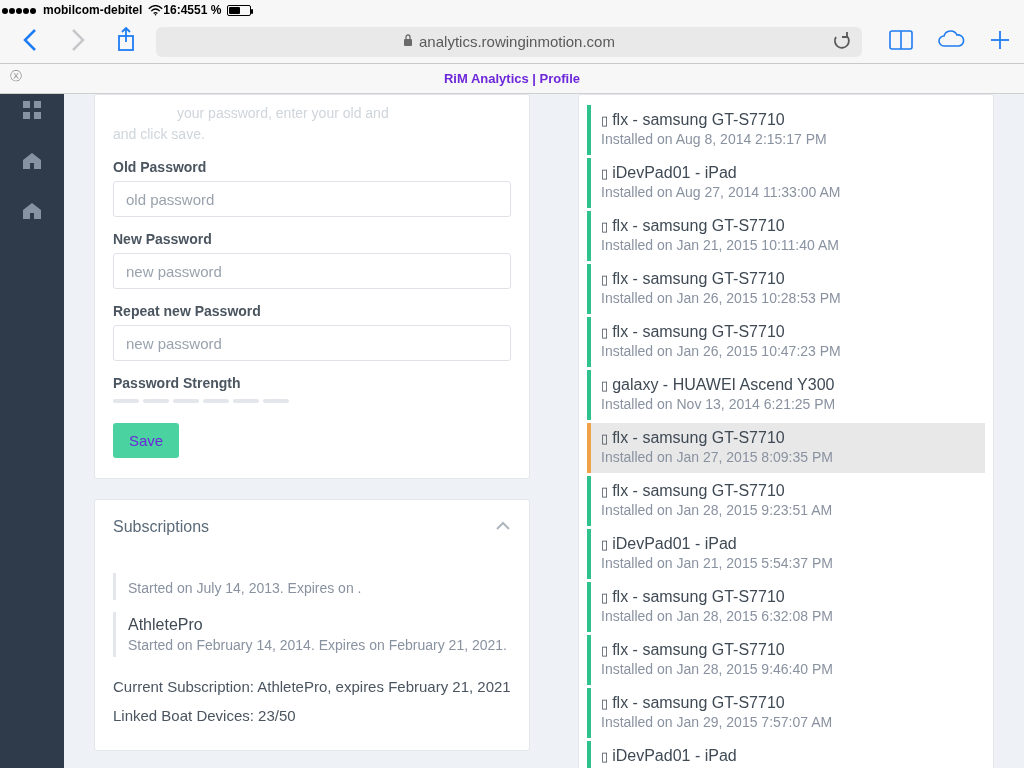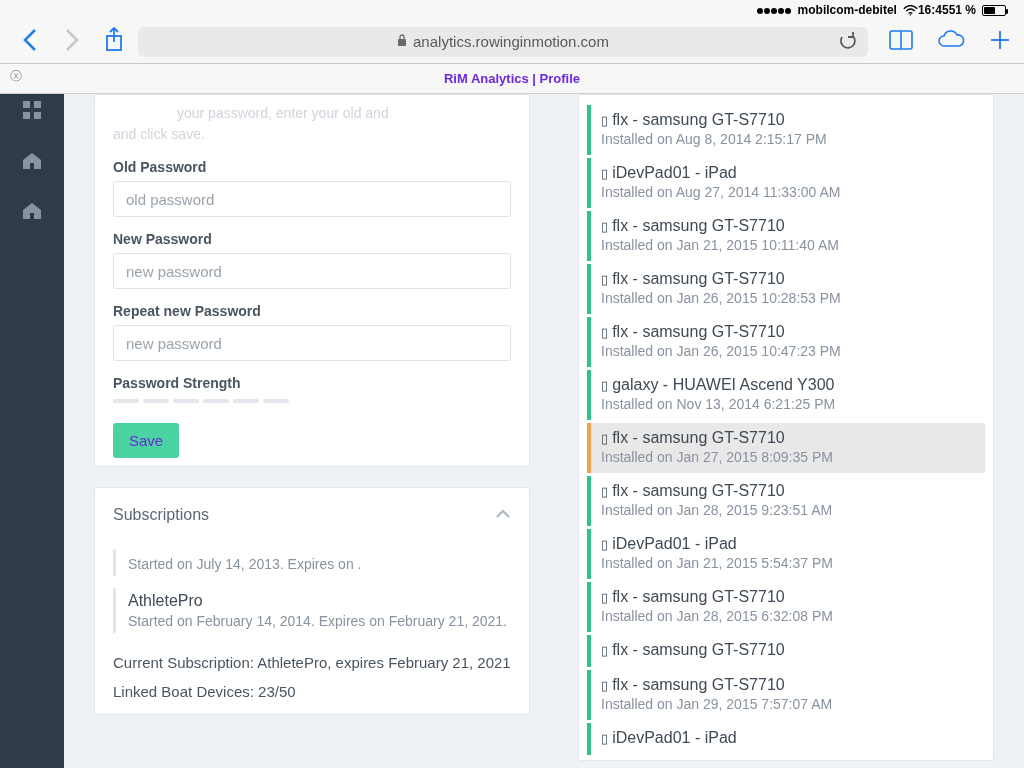--- a/index.html
+++ b/index.html
@@ -1,29 +1,29 @@
 <!DOCTYPE html>
 <html><head>
 <meta charset="utf-8">
 <style>
   * { box-sizing: border-box; margin: 0; padding: 0; }
   body { font-family: -apple-system, "Helvetica Neue", Arial, sans-serif; background:#fff; width:1024px; height:768px; overflow:hidden; position:relative; }
 
   
-  .statusbar { height:20px; background:#f7f7f7; display:flex; align-items:center; justify-content:flex-end; font-size:12px; font-weight:600; padding:0 18px; }
+  .statusbar { height:20px; background:#f7f7f7; display:flex; align-items:center; justify-content:flex-start; font-size:12px; font-weight:600; padding:0 2px; }
   .statusbar .left, .statusbar .right { display:flex; align-items:center; gap:6px; }
   .dots span{ display:inline-block; width:6px;height:6px;border-radius:50%; background:#000; margin-right:1px;}
   .wifi-icon svg{ display:block;}
   .battery{ display:flex; align-items:center; gap:2px;}
   .battery-body{ width:24px;height:11px;border:1px solid #000;border-radius:2px; position:relative;}
   .battery-body::after{content:"";position:absolute;right:-3px;top:3px;width:2px;height:5px;background:#000;border-radius:1px;}
   .battery-fill{position:absolute;left:1px;top:1px;height:7px;width:11px;background:#000;border-radius:1px;}
 
   
-  .toolbar { height:44px; background:#f7f7f7; border-bottom:1px solid #c8c8c8; display:flex; align-items:center; padding:0 12px; gap:6px; position:relative;}
+  .toolbar { height:44px; background:#f7f7f7; border-bottom:1px solid #c8c8c8; display:flex; align-items:center; padding:0 12px; gap:12px; position:relative;}
   .toolbar .nav-btn{ width:36px; text-align:center; }
   .toolbar .nav-btn svg{ display:inline-block;}
   .toolbar .disabled svg path, .toolbar .disabled svg polyline{ stroke:#c7c7cc !important;}
   .addressbar{ flex:1; height:30px; background:#e9e9ea; border-radius:6px; display:flex; align-items:center; justify-content:center; gap:6px; color:#5a5a5a; font-size:15px; position:relative; padding:0 36px;}
   .addressbar .lock{ font-size:12px;}
   .addressbar .reload{ position:absolute; right:10px; top:5px;}
   .toolbar .right-icons{ display:flex; align-items:center; gap:22px; margin-left:14px;}
   .tabtitle{ height:30px; line-height:30px; text-align:center; font-size:13px; color:#6d28d9; background:#f7f7f7; border-bottom:1px solid #d0d0d0;}
   .close-x{ position:absolute; left:10px; top:68px; font-size:12px; color:#8e8e93;}
 
@@ -34,21 +34,21 @@
   .sidebar{ position:absolute; left:0; top:0; bottom:0; width:64px; background:#2f3b4b; display:flex; flex-direction:column; align-items:center; padding-top:6px; gap:28px;}
   .sidebar .icon{ color:#8793a3; }
 
   
   .content{ position:absolute; left:64px; top:0; right:0; bottom:0; background:#eef1f5; overflow:hidden;}
 
   .left-col{ position:absolute; left:30px; top:0; width:436px; }
   .right-col{ position:absolute; left:514px; right:30px; top:0; }
 
   .panel{ background:#fff; border:1px solid #e3e6ea; border-radius:3px; margin-bottom:20px;}
-  .panel .body{ padding:8px 18px;}
+  .panel .body{ padding:20px 18px;}
   .panel .hdr{ padding:18px 18px 16px 18px; display:flex; align-items:center; justify-content:space-between; color:#5a6a78; font-size:16px; border-bottom:1px solid transparent;}
   .panel .hdr svg{ stroke:#aeb6bf;}
 
   label.fl{ display:block; font-weight:700; color:#4a5560; font-size:14px; margin-bottom:6px;}
   input.txt{ width:100%; height:36px; border:1px solid #dfe3e8; border-radius:3px; padding:0 12px; font-size:15px; color:#555; margin-bottom:14px;}
   input.txt::placeholder{ color:#9aa3ad;}
 
   .strength-bars{ display:flex; gap:4px; margin-top:8px; margin-bottom:6px;}
   .strength-bars span{ width:26px; height:4px; background:#e3e6ea; border-radius:2px;}
 
@@ -270,20 +270,21 @@
           <div class="device">
             <div class="t"><span class="phone">▯</span><span>iDevPad01 - iPad</span></div>
             <div class="d">Installed on Jan 21, 2015 5:54:37 PM</div>
           </div>
           <div class="device">
             <div class="t"><span class="phone">▯</span><span>flx - samsung GT-S7710</span></div>
             <div class="d">Installed on Jan 28, 2015 6:32:08 PM</div>
           </div>
           <div class="device">
             <div class="t"><span class="phone">▯</span><span>flx - samsung GT-S7710</span></div>
+            <div class="d">Installed on Jan 28, 2015 9:46:40 PM</div>
           </div>
           <div class="device">
             <div class="t"><span class="phone">▯</span><span>flx - samsung GT-S7710</span></div>
             <div class="d">Installed on Jan 29, 2015 7:57:07 AM</div>
           </div>
           <div class="device">
             <div class="t"><span class="phone">▯</span><span>iDevPad01 - iPad</span></div>
           </div>
         </div>
     </div>

